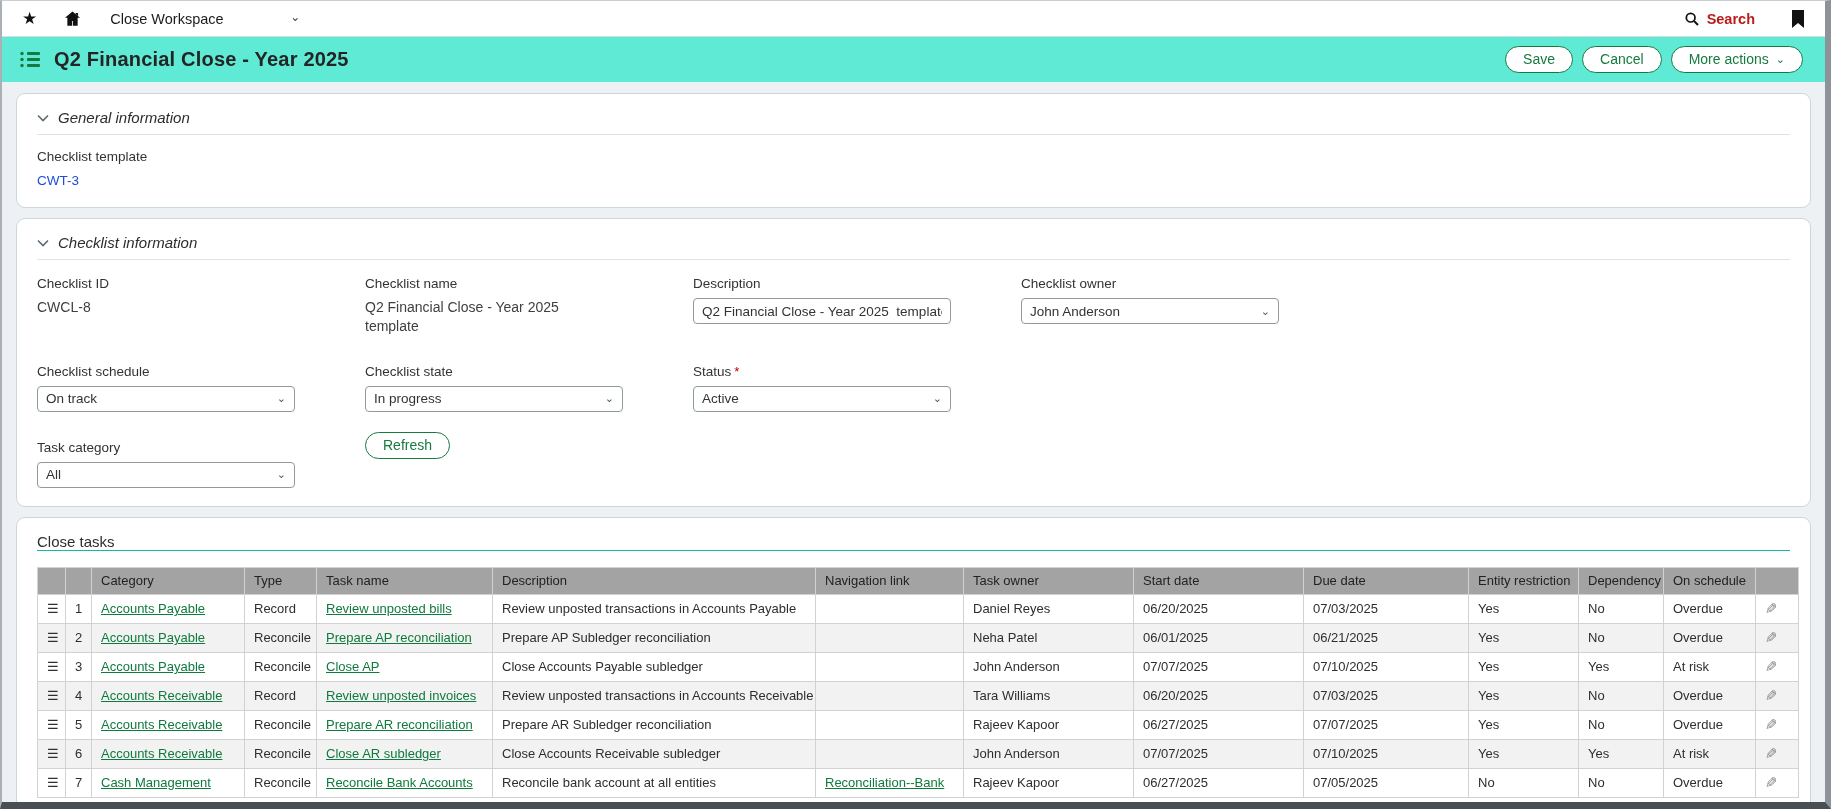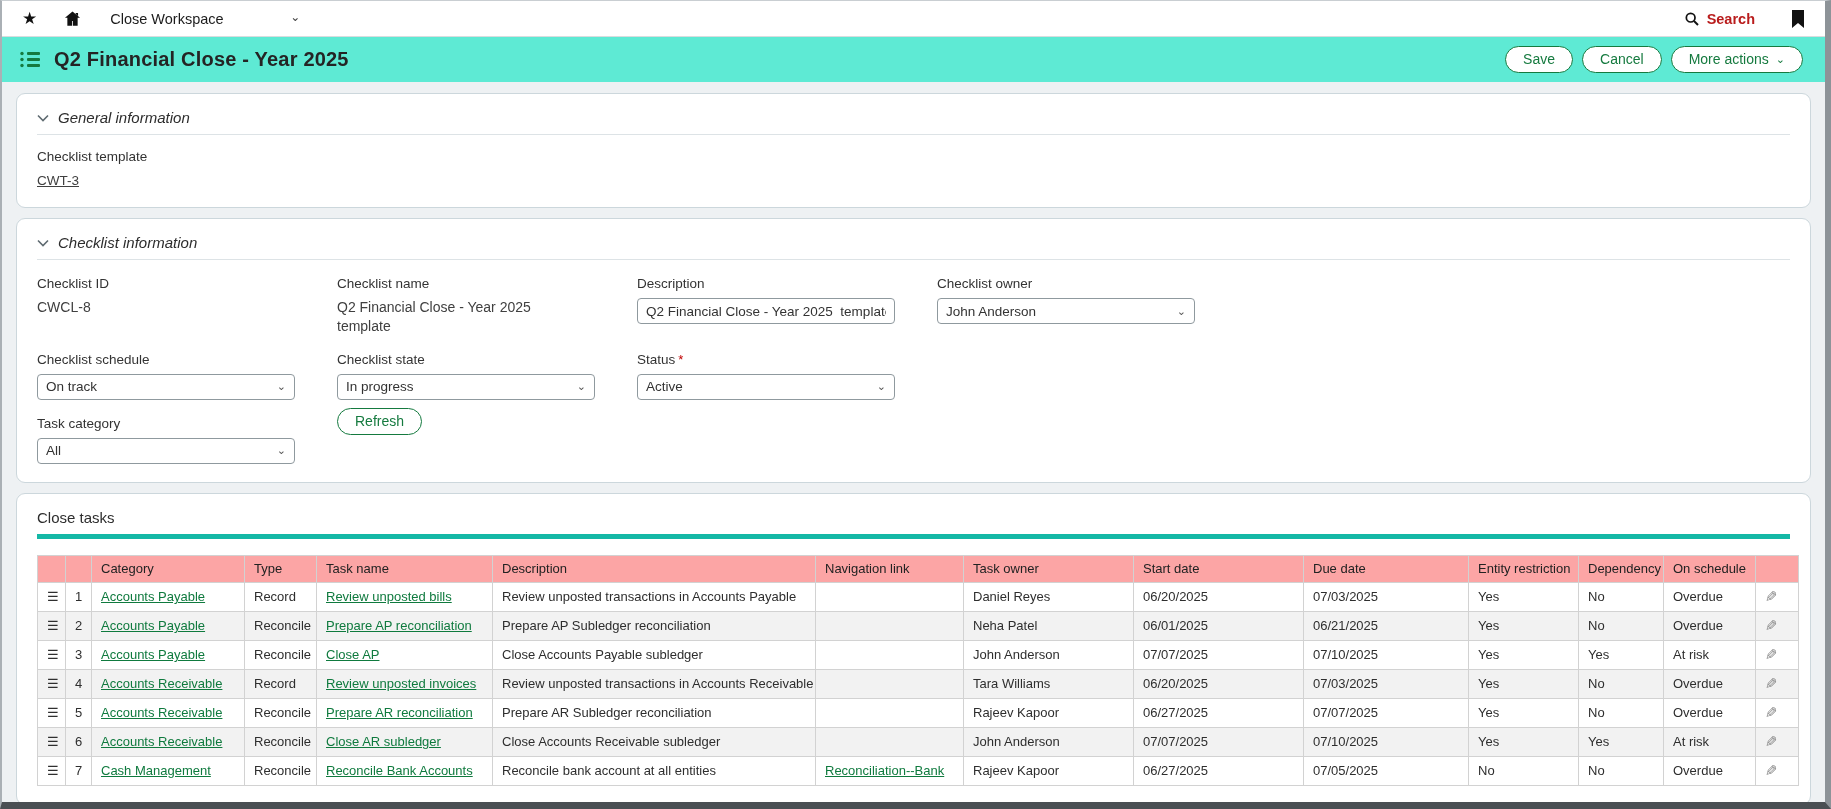--- a/index.html
+++ b/index.html
@@ -48,48 +48,48 @@
   .pill-btn .chev { color:#157a3f; font-size:11px; }
   
   .main { flex:1 1 auto; padding:11px 14px 0 14px; display:flex; flex-direction:column; gap:10px; overflow:hidden; }
   .card {
     background:#fff; border:1px solid #ccd7dc; border-radius:9px;
     padding:15px 20px 18px 20px;
   }
   .section-head { display:flex; align-items:center; gap:9px; padding-bottom:8px; border-bottom:1px solid #dde3e6; }
   .collapse-chev { width:12px; height:8px; cursor:pointer; flex:0 0 auto; }
   .section-title { font-size:15px; color:#2d2d2d;font-style:italic; }
-  .plain-title { font-size:15px; color:#2d2d2d; padding-bottom:8px; border-bottom:5px solid #14b8a6; }
+  .plain-title { font-size:15px; color:#2d2d2d; border-bottom:1px solid #14b8a6; }
   .field-label { font-size:13.5px; color:#333; margin-bottom:7px; }
-  .glink { color:#404040; text-decoration:underline; font-size:13.5px; cursor:pointer; }
+  .glink { color:#1d4ed8; font-size:13.5px; cursor:pointer; }
   .req { color:#c00000; font-size:13px; vertical-align:top; margin-left:3px; }
   
   .gi-grid { display:grid; grid-template-columns:300px 300px; margin-top:14px; }
   
-  .ci-grid { display:grid; grid-template-columns:300px 300px 300px 310px; row-gap:16px; margin-top:16px; align-items:start; }
+  .ci-grid { display:grid; grid-template-columns:300px 300px 300px 310px; row-gap:16px; margin-top:16px; align-items:start;gap:28px; }
   .value-text { font-size:14px; color:#404040; line-height:1.35; }
   .name-wrap { max-width:235px; }
   .text-input {
     width:258px; height:26px; border:1px solid #8f999e; border-radius:4px;
     padding:0 8px; font-size:13.5px; font-family:inherit; color:#333; background:#fff;
   }
   .selectbox {
     width:258px; height:26px; border:1px solid #8f999e; border-radius:4px;
     padding:0 8px; font-size:13.5px; color:#333; background:#fff; cursor:pointer;
     display:flex; align-items:center; justify-content:space-between;
   }
   .selectbox .chev { color:#555; font-size:11px; }
   
   .tasks-card { flex:1 1 auto; }
   .task-table { border-collapse:collapse; table-layout:fixed; width:1761px; margin-top:16px; font-size:13px; }
   .task-table th, .task-table td {
     border:1px solid #d2d2d2; padding:0 9px; height:29px;
     text-align:left; font-weight:400; color:#2e2e2e; overflow:hidden; white-space:nowrap;
   }
-  .task-table thead th { background:#fca5a5; height:27px; font-size:13px; color:#222; }
+  .task-table thead th { background:#a3a3a3; height:27px; font-size:13px; color:#222; }
   .task-table tr.stripe td { background:#f2f2f2; }
   .task-table a.tlink { color:#0f7a3e; text-decoration:underline; cursor:pointer; }
   .drag { font-size:13px; color:#2f2f2f; cursor:grab; display:inline-block; }
   .cell-center { text-align:center; }
   .pencil { font-size:15px; color:#8a8a8a; display:inline-block; transform:scaleX(-1); cursor:pointer; }
   .num-cell { color:#2e2e2e; }
 </style>
 </head>
 <body>
 

